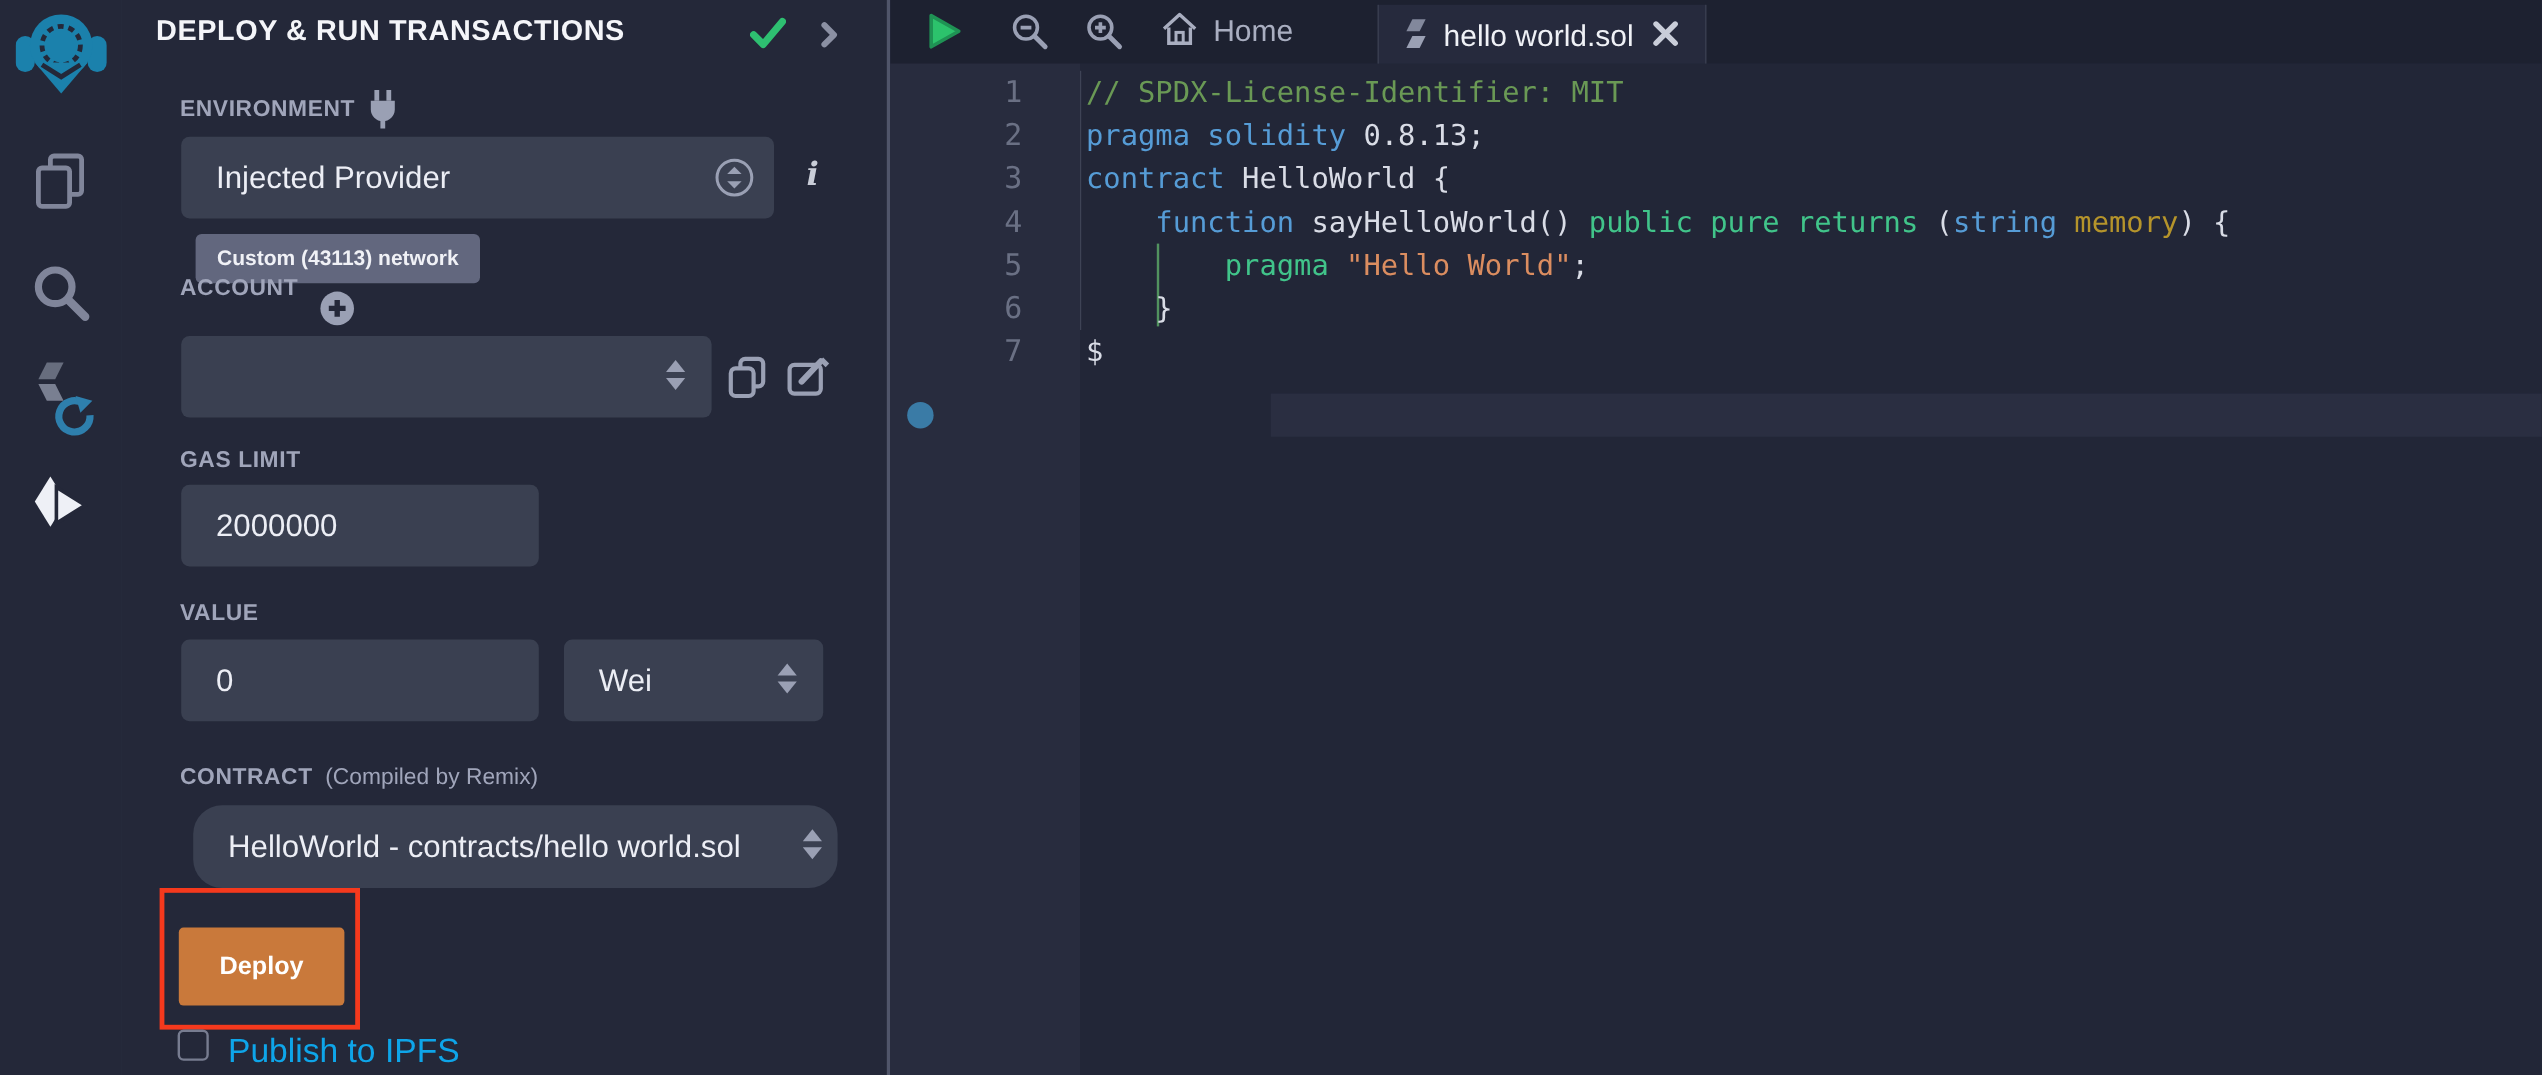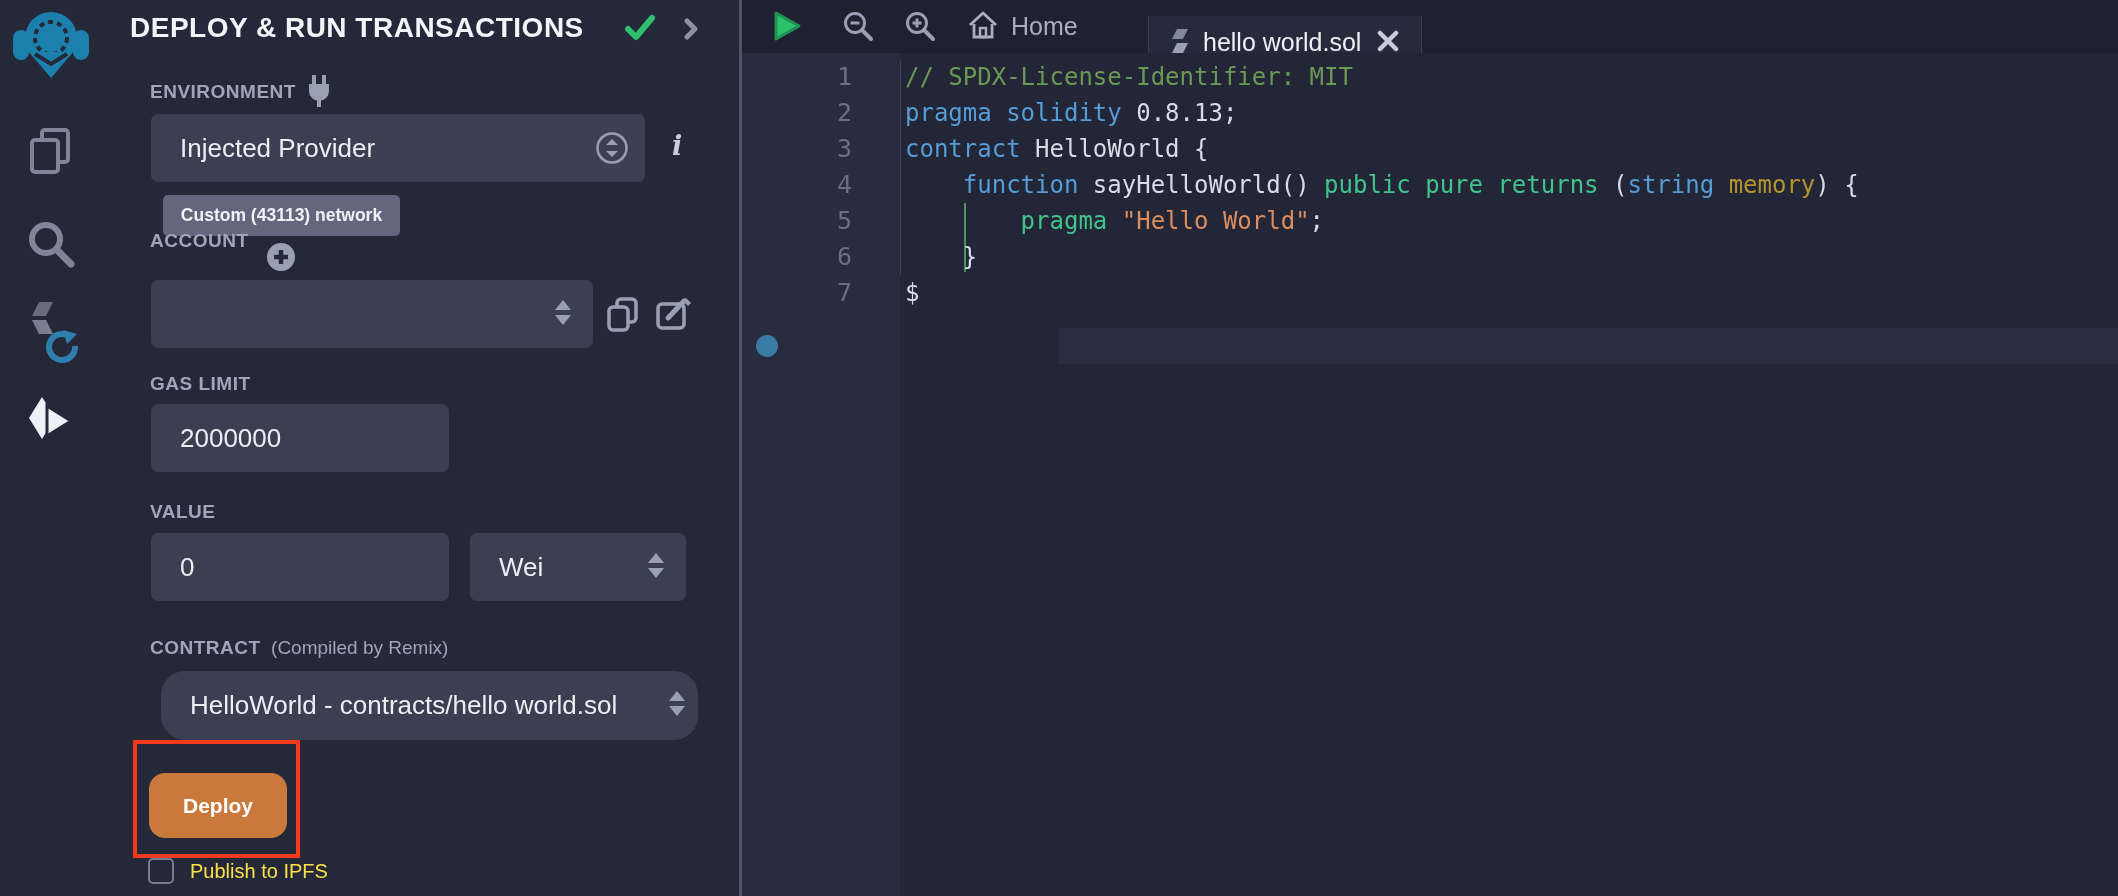--- a/index.html
+++ b/index.html
@@ -19,42 +19,42 @@
   #sidepanel { left:101px; top:0; width:638px; height:896px; background:var(--panel_bg); }
   .sec-label { font-size:19px; font-weight:600; letter-spacing:.5px; color:var(--label_gray); white-space:nowrap; }
   .box {
     background:var(--input_bg); border-radius:7px; color:var(--text_light);
     font-size:26px; display:flex; align-items:center; padding-left:29px;
     white-space:nowrap; overflow:hidden; box-sizing:border-box;
   }
   .stepper { display:flex; flex-direction:column; align-items:center; gap:5px; }
   .stepper .up { width:0; height:0; border-left:8px solid transparent; border-right:8px solid transparent; border-bottom:10px solid var(--icon_gray); }
   .stepper .dn { width:0; height:0; border-left:8px solid transparent; border-right:8px solid transparent; border-top:10px solid var(--icon_gray); }
-  #panel-title { font-size:28px; font-weight:600; letter-spacing:.5px; color:#f4f5f9; white-space:nowrap; }
+  #panel-title { font-size:24px; font-weight:600; letter-spacing:.5px; color:#f4f5f9; white-space:nowrap; }
   #net-badge {
     background:var(--badge_bg); border-radius:5px; color:#f0f1f6;
     font-size:17.5px; font-weight:700; display:flex; align-items:center; justify-content:center;
   }
   #deploy-btn {
-    background:var(--accent_orange); border:none; border-radius:16px; color:#fff;
+    background:var(--accent_orange); border:none; border-radius:4px; color:#fff;
     font-size:21px; font-weight:600; font-family:"Liberation Sans",sans-serif; cursor:pointer;
   }
   #red-rect { border:4px solid var(--highlight_red); background:transparent; }
   #ipfs-box { width:26px; height:26px; border:2px solid #777c90; border-radius:5px; background:transparent; box-sizing:border-box; }
-  #ipfs-label { font-size:20px; color:#fde047; }
+  #ipfs-label { font-size:28px; color:#0ea5e9; }
   .info-i { font-family:"DejaVu Serif",serif; font-style:italic; font-weight:700; font-size:27px; color:#c9cdd8; }
 
   
   #panel-divider { left:739px; top:0; width:3px; height:896px; background:#50556a; }
 
   
   #editor { left:742px; top:0; width:1376px; height:896px; background:var(--editor_bg); }
   #tabbar { position:absolute; left:0; top:0; width:1376px; height:53px; background:var(--tabbar_bg); }
   #tab-active {
-    position:absolute; left:406px; top:16px; width:272px; height:53px;
+    position:absolute; left:406px; top:4px; width:272px; height:53px;
     background:var(--tab_active_bg); border-left:1px solid #3c4153; border-right:1px solid #3c4153;
     display:flex; align-items:center;
   }
   #tab-active .lbl { font-size:25px; color:#eff1f6; margin-left:14px; white-space:nowrap; }
   #home-tab { position:absolute; left:225px; top:0; height:53px; display:flex; align-items:center; }
   #home-tab .lbl { font-size:25px; color:#a9aec0; margin-left:12px; }
 
   #gutter { position:absolute; left:0; top:53px; width:158px; height:843px; background:var(--gutter_bg); }
   #codearea { position:absolute; left:158px; top:53px; width:1218px; height:843px; background:var(--editor_bg); }
   #margin-border { position:absolute; left:158px; top:59px; width:1px; height:216px; background:#3e4355; }

